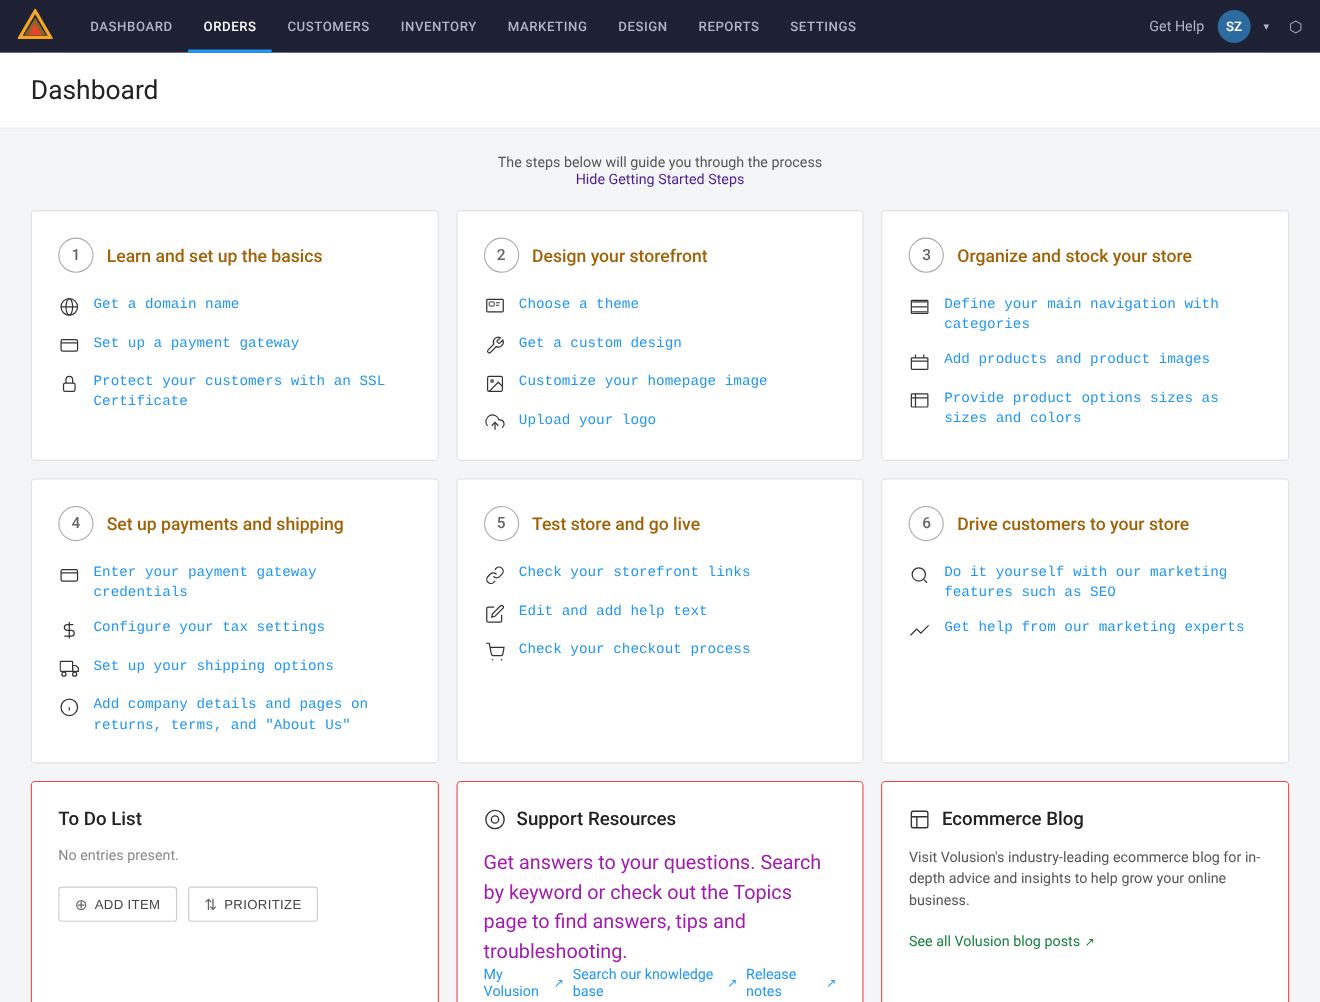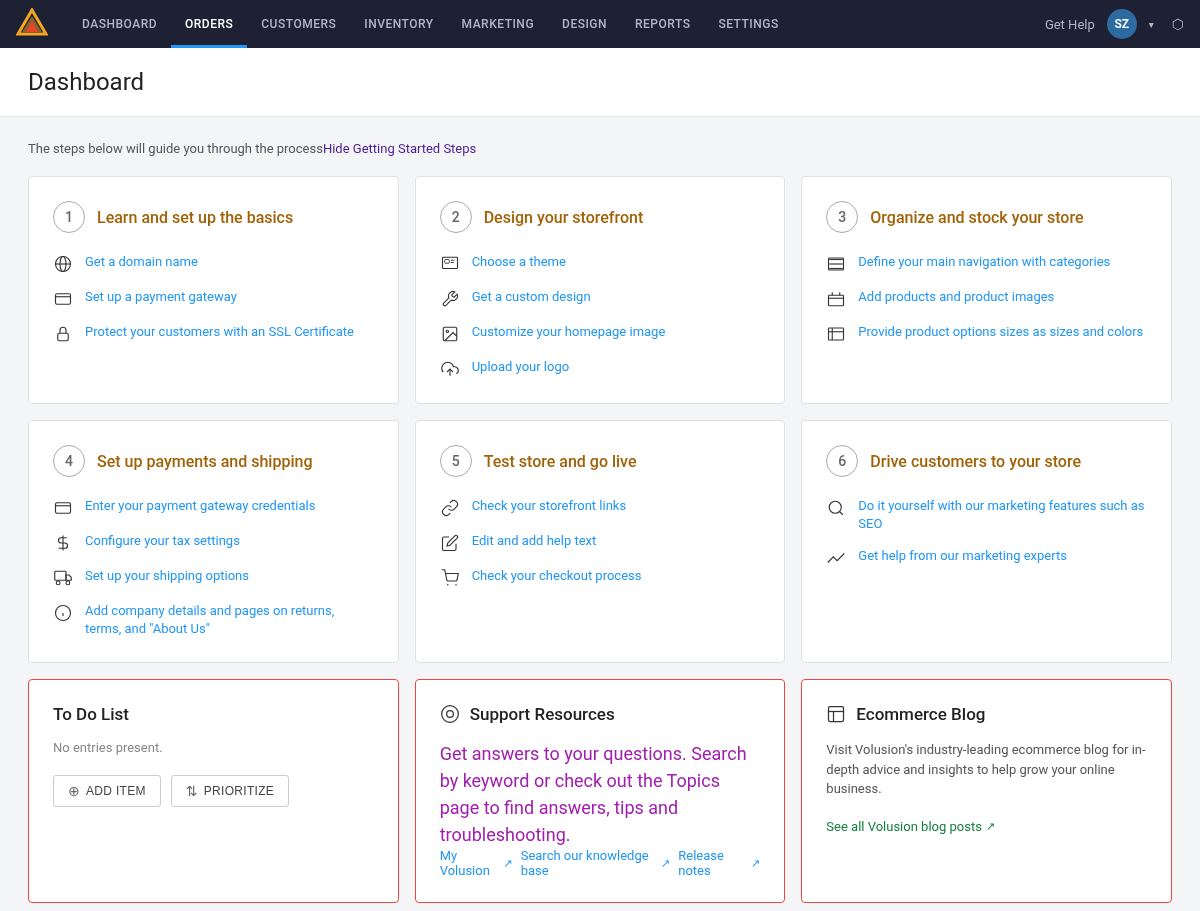--- a/index.html
+++ b/index.html
@@ -17,33 +17,33 @@
     .nav-avatar { width: 30px; height: 30px; background: #2d6a9f; border-radius: 50%; display: flex; align-items: center; justify-content: center; color: #fff; font-size: 12px; font-weight: 600; cursor: pointer; }
     .nav-chevron { color: #b0b5c8; font-size: 10px; cursor: pointer; }
     .nav-external { color: #b0b5c8; font-size: 14px; cursor: pointer; margin-left: 6px; }
 
     
     .page-header { background: #fff; padding: 20px 28px; border-bottom: 1px solid #e8e8e8; }
     .page-title { font-size: 24px; font-weight: 400; color: #222; }
 
     
     .content { padding: 24px 28px; }
-    .guide-bar { display: flex; justify-content: flex-start; align-items: center; margin-bottom: 20px; }
+    .guide-bar { display: flex; justify-content: space-between; align-items: center; margin-bottom: 20px; flex-direction: column; }
     .guide-text { font-size: 13px; color: #555; }
     .hide-link { font-size: 13px; color: #4c1d95; cursor: pointer; }
 
     
     .cards-grid { display: grid; grid-template-columns: 1fr 1fr 1fr; gap: 16px; margin-bottom: 16px; }
 
     .card { background: #fff; border: 1px solid #e0e0e0; border-radius: 4px; padding: 24px; }
     .card-header { display: flex; align-items: center; gap: 12px; margin-bottom: 20px; }
     .step-circle { width: 32px; height: 32px; border-radius: 50%; border: 1.5px solid #aaa; display: flex; align-items: center; justify-content: center; font-size: 14px; color: #666; font-weight: 500; flex-shrink: 0; }
     .card-title { font-size: 16px; font-weight: 500; color: #a16207; }
     .card-links { display: flex; flex-direction: column; gap: 14px; }
-    .card-link-row { display: flex; align-items: flex-start; gap: 12px; }
+    .card-link-row { display: flex; align-items: flex-start; gap: 12px; font-family: Liberation Mono, monospace; }
     .link-icon { width: 20px; height: 20px; flex-shrink: 0; display: flex; align-items: center; justify-content: center; margin-top: 1px; }
     .link-icon svg { width: 18px; height: 18px; fill: #333; }
     .card-link { color: #2196f3; font-size: 13px; cursor: pointer; line-height: 1.4; }
 
     
     .bottom-grid { display: grid; grid-template-columns: 1fr 1fr 1fr; gap: 16px; }
     .bottom-card { background: #fff; border: 1px solid #ef4444; border-radius: 4px; padding: 24px; }
     .bottom-card-title { font-size: 17px; font-weight: 500; color: #222; margin-bottom: 16px; display: flex; align-items: center; gap: 10px; }
     .bottom-card-title svg { width: 20px; height: 20px; fill: #333; }
     .no-entries { font-size: 13px; color: #888; margin-bottom: 20px; }

